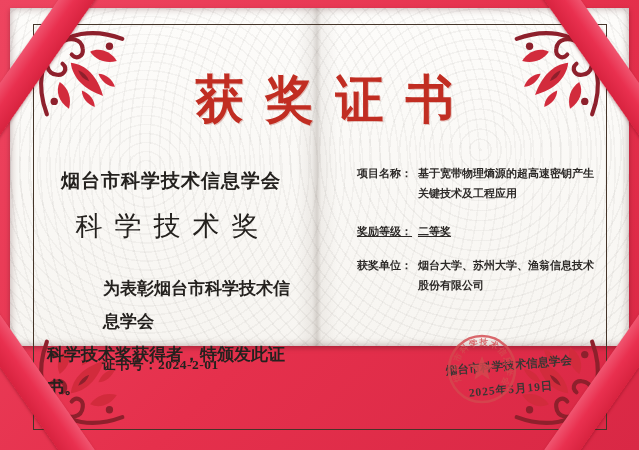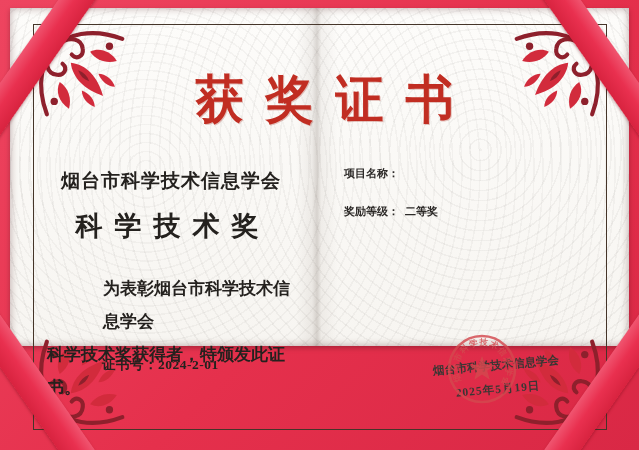--- a/index.html
+++ b/index.html
@@ -48,32 +48,32 @@
     position:absolute;left:0;top:60px;width:100%;text-align:center;
     font-size:48px;font-weight:700;color:#c12d22;
     letter-spacing:22px;padding-left:32px;box-sizing:border-box;
     transform:scaleY(1.08);
     text-shadow:1px 1px 0 rgba(160,30,20,.25);
     z-index:5;
   }
   
   .left-page{position:absolute;left:25px;top:0;width:272px;height:100%;z-index:5;color:#24211e;}
   .org-name{position:absolute;top:160px;width:100%;text-align:center;font-size:19px;font-weight:700;letter-spacing:1px;}
-  .award-name{position:absolute;top:200px;width:100%;text-align:center;font-size:27px;font-weight:700;letter-spacing:12px;padding-left:4px;box-sizing:border-box;}
+  .award-name{position:absolute;top:200px;width:100%;text-align:center;font-size:27px;font-weight:400;letter-spacing:12px;padding-left:4px;box-sizing:border-box;}
   .body-text{position:absolute;top:264px;left:12px;width:252px;font-size:17px;font-weight:600;line-height:33px;}
   .body-line1{padding-left:56px;}
   .cert-no{position:absolute;top:348px;left:60px;font-size:13.5px;font-weight:700;letter-spacing:.5px;padding-left:7px;}
   
-  .right-page{position:absolute;left:334px;top:0;width:245px;height:100%;z-index:5;color:#2d2a28;}
+  .right-page{position:absolute;left:347px;top:0;width:245px;height:100%;z-index:5;color:#2d2a28;}
   .fields{position:absolute;top:155px;left:0;width:100%;}
   .field{display:flex;font-size:11px;font-weight:600;line-height:20px;}
   .field .flabel{flex:0 0 auto;margin-right:6px;white-space:nowrap;}
   .field .fvalue{flex:0 1 auto;max-width:178px;}
   .field-project{margin-bottom:18px;}
-  .field-grade{margin-bottom:14px;}
+  .field-grade{margin-bottom:14px;text-decoration:underline;}
   .issuer-block{
     position:absolute;left:78px;top:350px;width:150px;text-align:center;
     transform:rotate(-5deg);font-size:11.5px;font-weight:600;color:#3a3734;z-index:6;
   }
   .issuer-date{margin-top:9px;letter-spacing:1px;}
   .seal{position:absolute;left:417px;top:306px;width:110px;height:110px;opacity:.82;z-index:7;pointer-events:none;}
 </style>
 </head>
 <body>
 
@@ -168,24 +168,29 @@
       </div>
       <div class="cert-no">
         <span>证书号：</span><span>2024-2-01</span>
       </div>
     </div>
 
     <div class="right-page">
       <div class="fields">
         <div class="field field-project">
           <span class="flabel">项目名称：</span>
+          <span class="fvalue">基于宽带物理熵源的超高速密钥产生关键技术及工程应用</span>
         </div>
         <div class="field field-grade">
           <span class="flabel">奖励等级：</span>
           <span class="fvalue">二等奖</span>
+        </div>
+        <div class="field field-winners">
+          <span class="flabel">获奖单位：</span>
+          <span class="fvalue">烟台大学、苏州大学、渔翁信息技术股份有限公司</span>
         </div>
       </div>
       <div class="issuer-block">
         <div>烟台市科学技术信息学会</div>
         <div class="issuer-date">2025年5月19日</div>
       </div>
     </div>
 
     <svg class="seal" viewBox="0 0 110 110">
       <circle cx="55" cy="55" r="33" fill="none" stroke="#d4494f" stroke-width="2.6"></circle>

